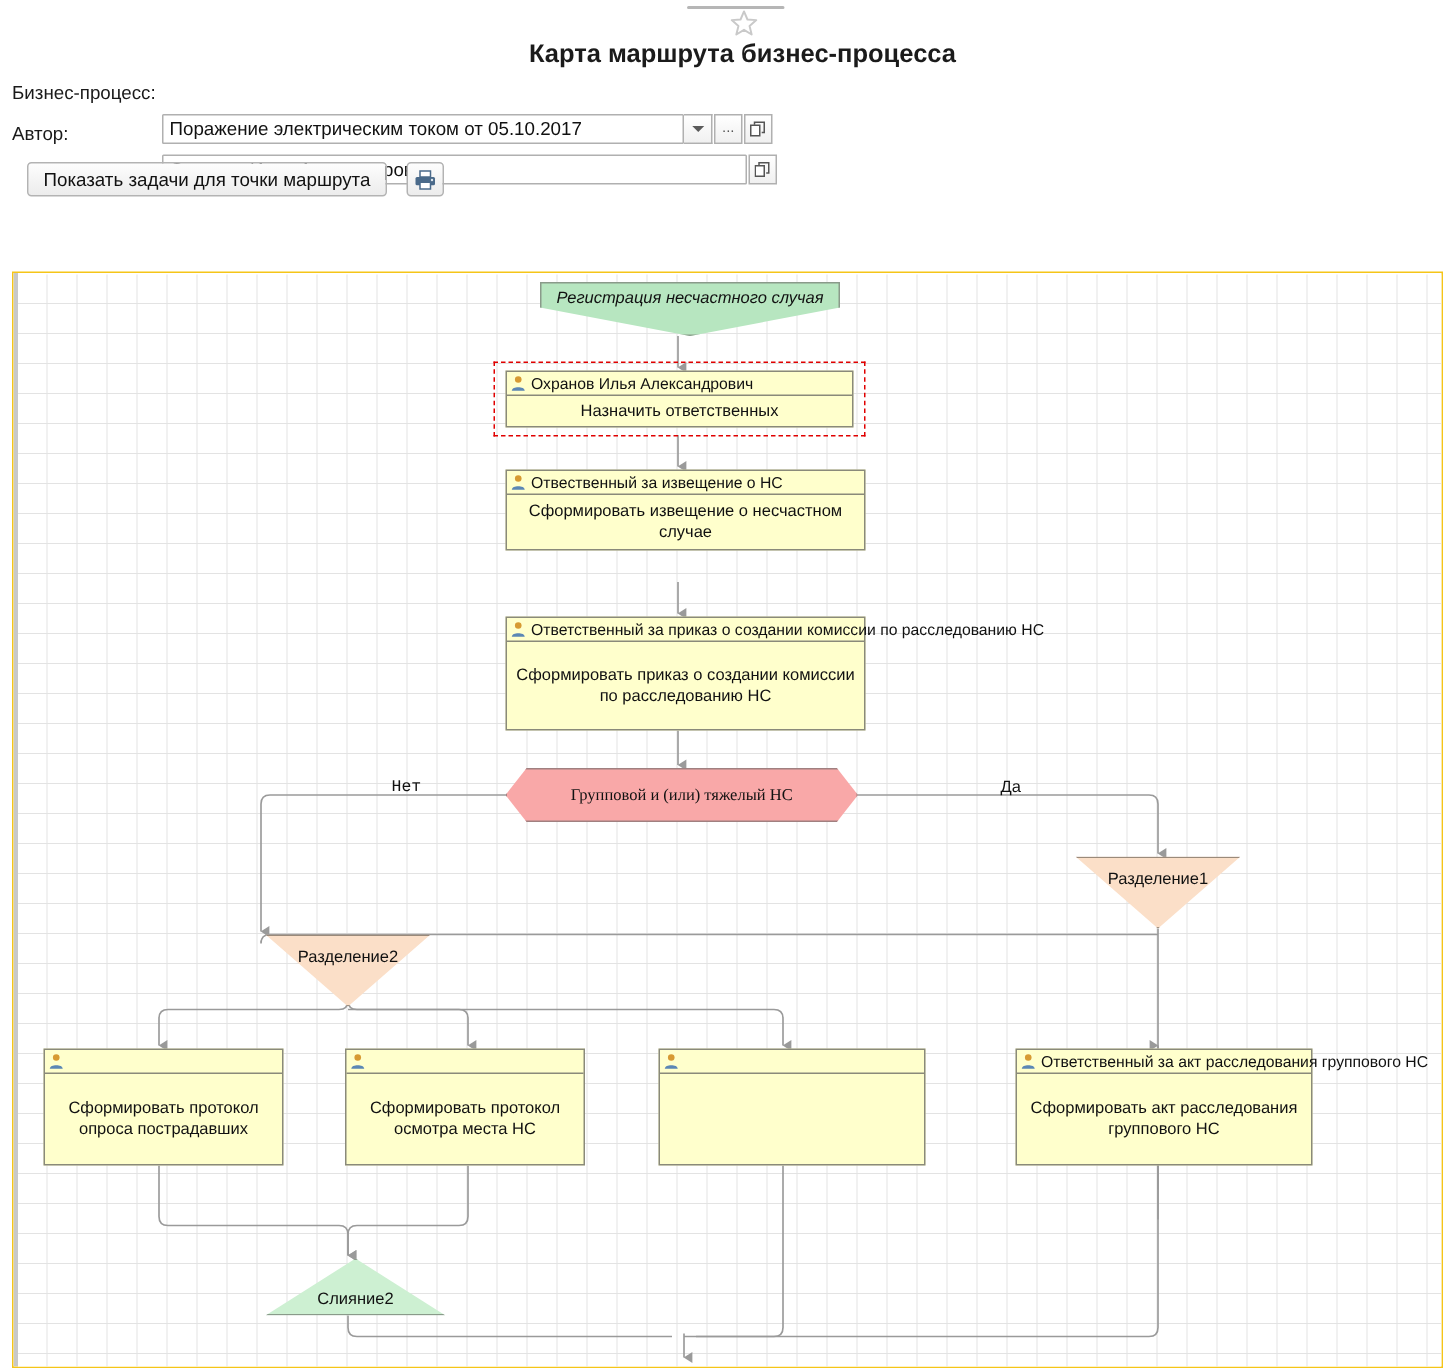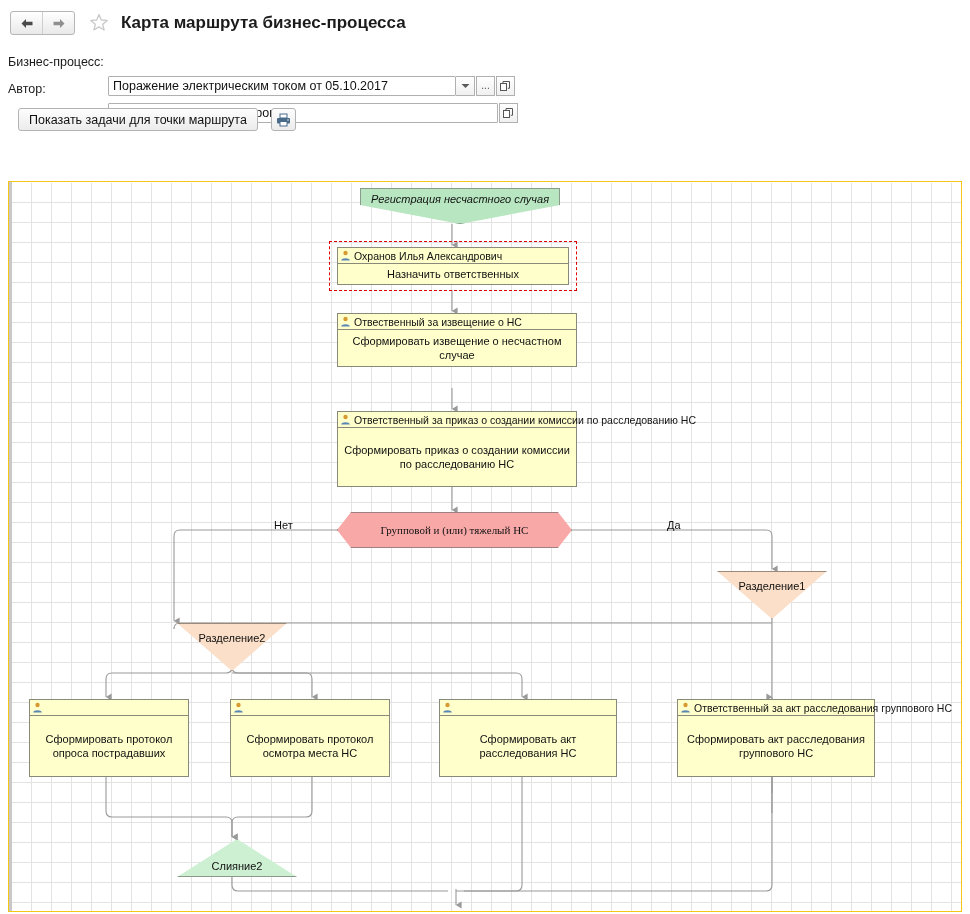--- a/index.html
+++ b/index.html
@@ -4,21 +4,21 @@
 <style>
   html,body{margin:0;padding:0;}
   body{
     width:970px;height:914px;overflow:hidden;
     background:#ffffff;
     font-family:"Liberation Sans","DejaVu Sans",sans-serif;
     font-size:12px;color:#1a1a1a;
     -webkit-font-smoothing:none;
   }
   
-  #topbar{height:38px;display:flex;align-items:center;padding:4px 0 0 10px;}
+  #topbar{height:38px;display:flex;align-items:center;padding:4px 0 0 10px;flex-direction:column;}
   .navgrp{display:flex;border:1px solid #b6b6b6;border-radius:3px;overflow:hidden;
           background:linear-gradient(#ffffff,#e9e9e9);height:22px;}
   .navbtn{width:31px;height:22px;display:flex;align-items:center;justify-content:center;
           cursor:pointer;background:transparent;}
   .navbtn+.navbtn{border-left:1px solid #cfcfcf;}
   .navbtn svg{display:block;}
   .star{margin-left:12px;width:24px;height:24px;display:flex;align-items:center;justify-content:center;cursor:pointer;}
   #page-title{margin-left:10px;font-size:17px;font-weight:bold;color:#1b1b1b;letter-spacing:0px;}
 
   
@@ -261,21 +261,21 @@
           <path d="M1.2 10.5 C1.2 7.4 9.8 7.4 9.8 10.5 Z" fill="#5b87b5"></path>
         </svg>
         <span class="ptxt">Ответственный за приказ о создании комиссии по расследованию НС</span>
       </div>
       <div class="tbody">Сформировать приказ о создании комиссии по расследованию НС</div>
     </div>
 
     <div class="node cond" style="left:325px;top:329px;width:235px;height:36px;">
       <span>Групповой и (или) тяжелый НС</span>
     </div>
-    <div class="edgelabel" style="left:262px;top:336px;">Нет</div>
+    <div class="edgelabel" style="left:249px;top:336px;font-family:Liberation Mono, monospace;">Нет</div>
     <div class="edgelabel" style="left:655px;top:336px;">Да</div>
 
     <div class="node split" style="left:705px;top:388px;width:110px;height:48px;">
       <span>Разделение1</span>
     </div>
 
     <div class="node split" style="left:165px;top:440px;width:110px;height:48px;">
       <span>Разделение2</span>
     </div>
 
@@ -302,21 +302,20 @@
     </div>
 
     <div class="node task" style="left:427px;top:516px;width:178px;height:78px;">
       <div class="thead">
         <svg class="pericon" viewBox="0 0 11 11" aria-hidden="true">
           <circle cx="5.5" cy="3" r="2.2" fill="#d79a33"></circle>
           <path d="M1.2 10.5 C1.2 7.4 9.8 7.4 9.8 10.5 Z" fill="#5b87b5"></path>
         </svg>
         <span class="ptxt"></span>
       </div>
-      <div class="tbody">Сформировать акт расследования НС</div>
     </div>
 
     <div class="node task" style="left:665px;top:516px;width:198px;height:78px;">
       <div class="thead">
         <svg class="pericon" viewBox="0 0 11 11" aria-hidden="true">
           <circle cx="5.5" cy="3" r="2.2" fill="#d79a33"></circle>
           <path d="M1.2 10.5 C1.2 7.4 9.8 7.4 9.8 10.5 Z" fill="#5b87b5"></path>
         </svg>
         <span class="ptxt">Ответственный за акт расследования группового НС</span>
       </div>

